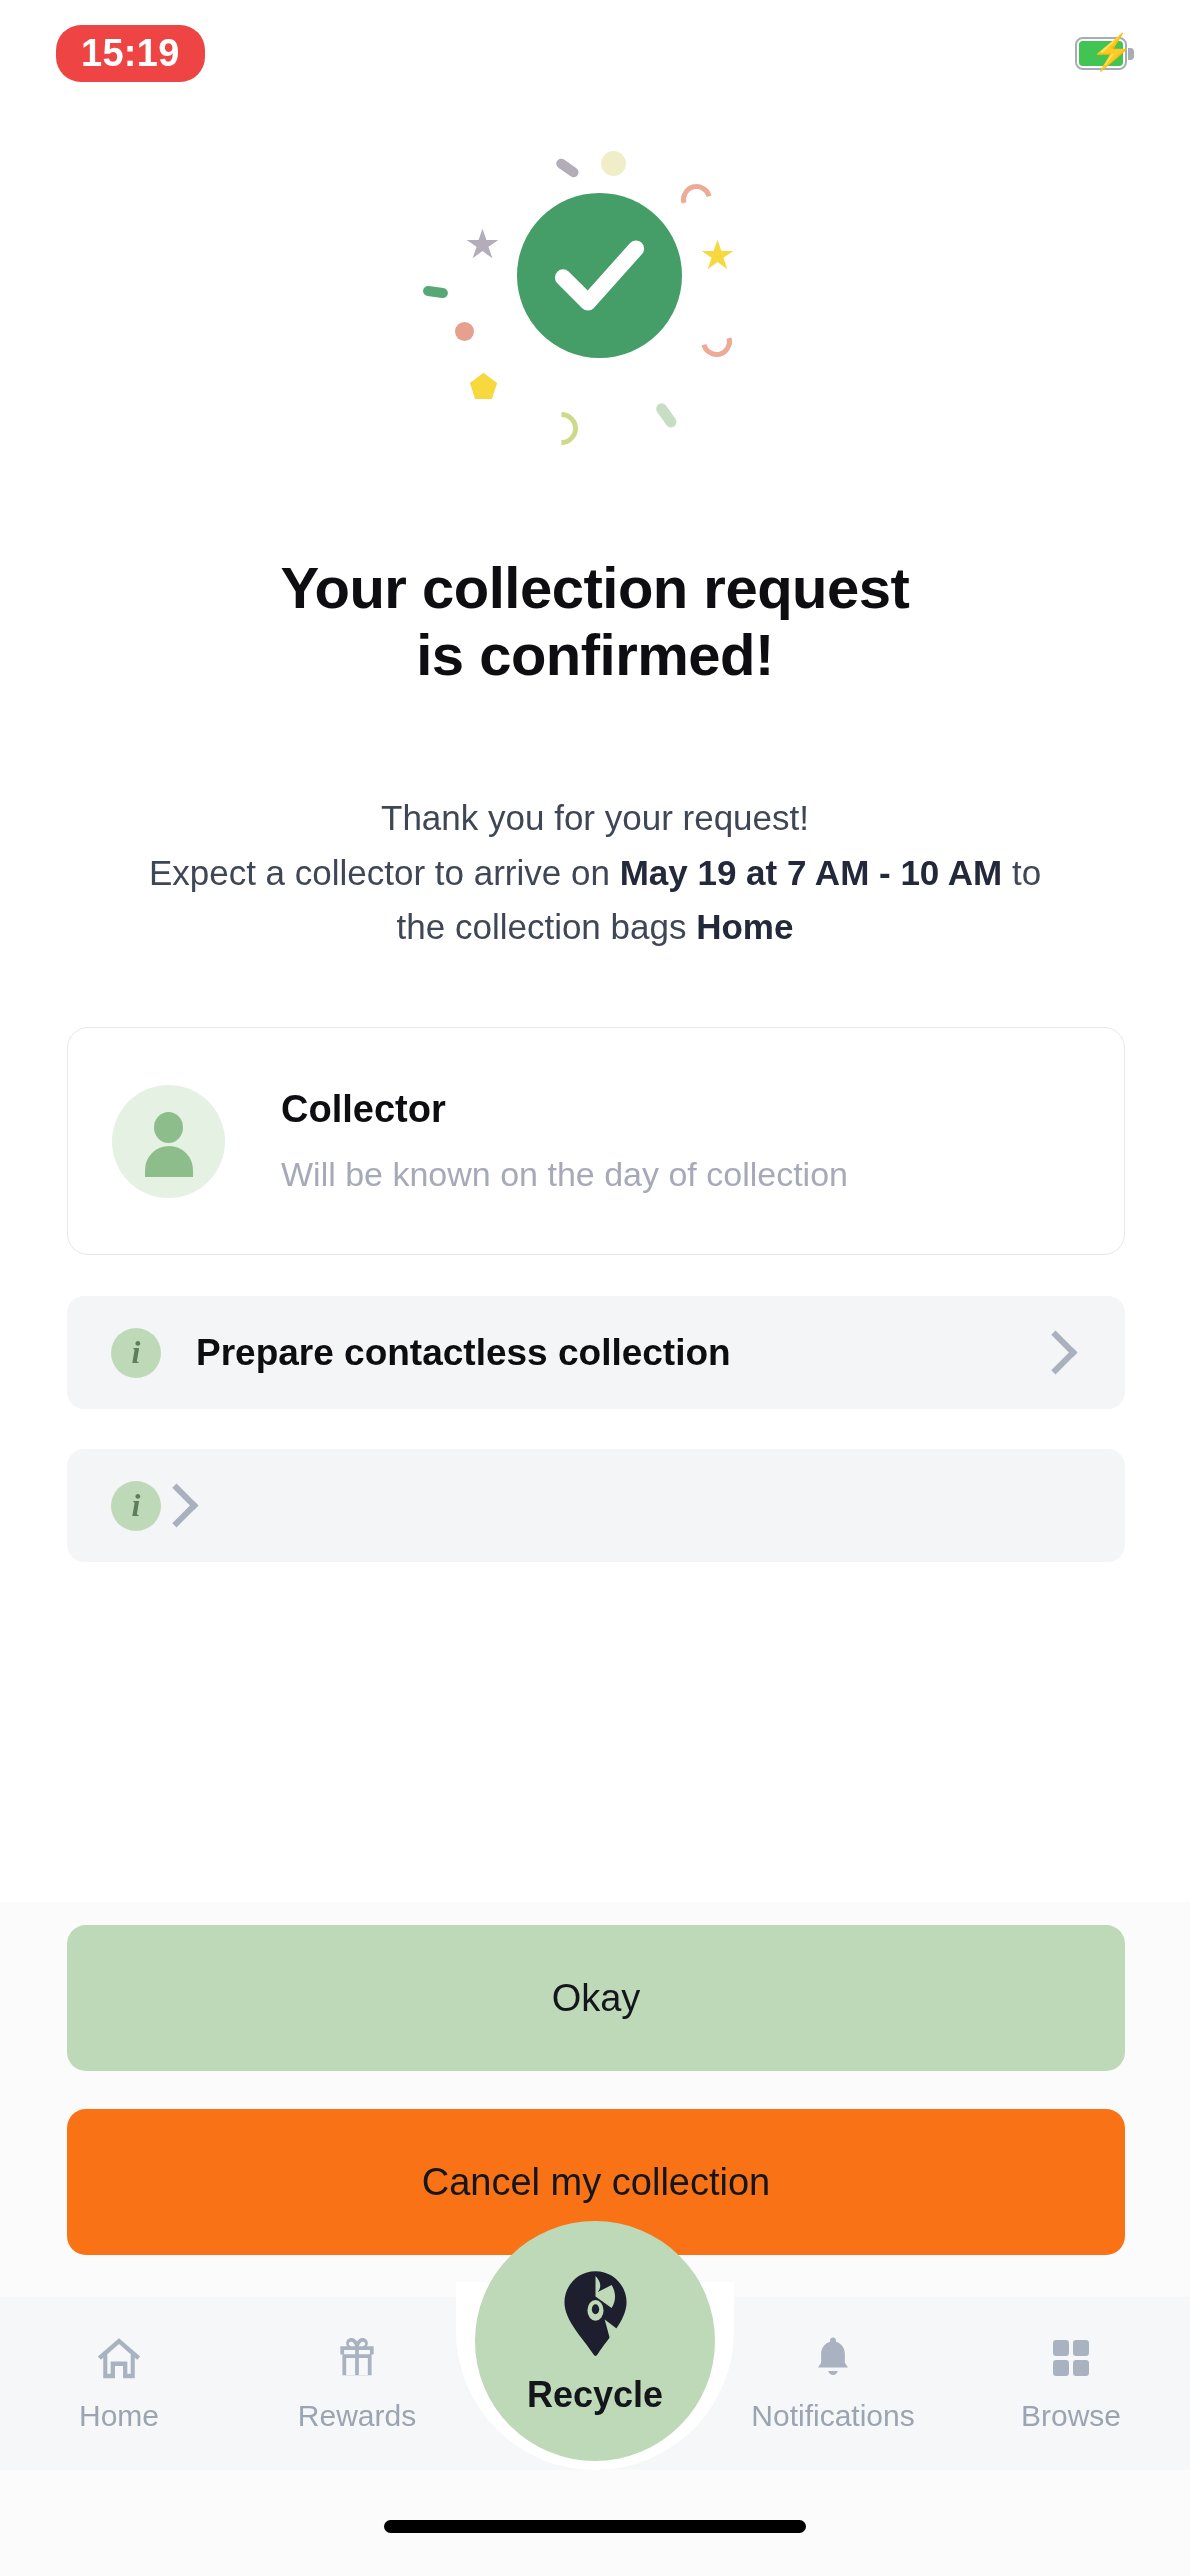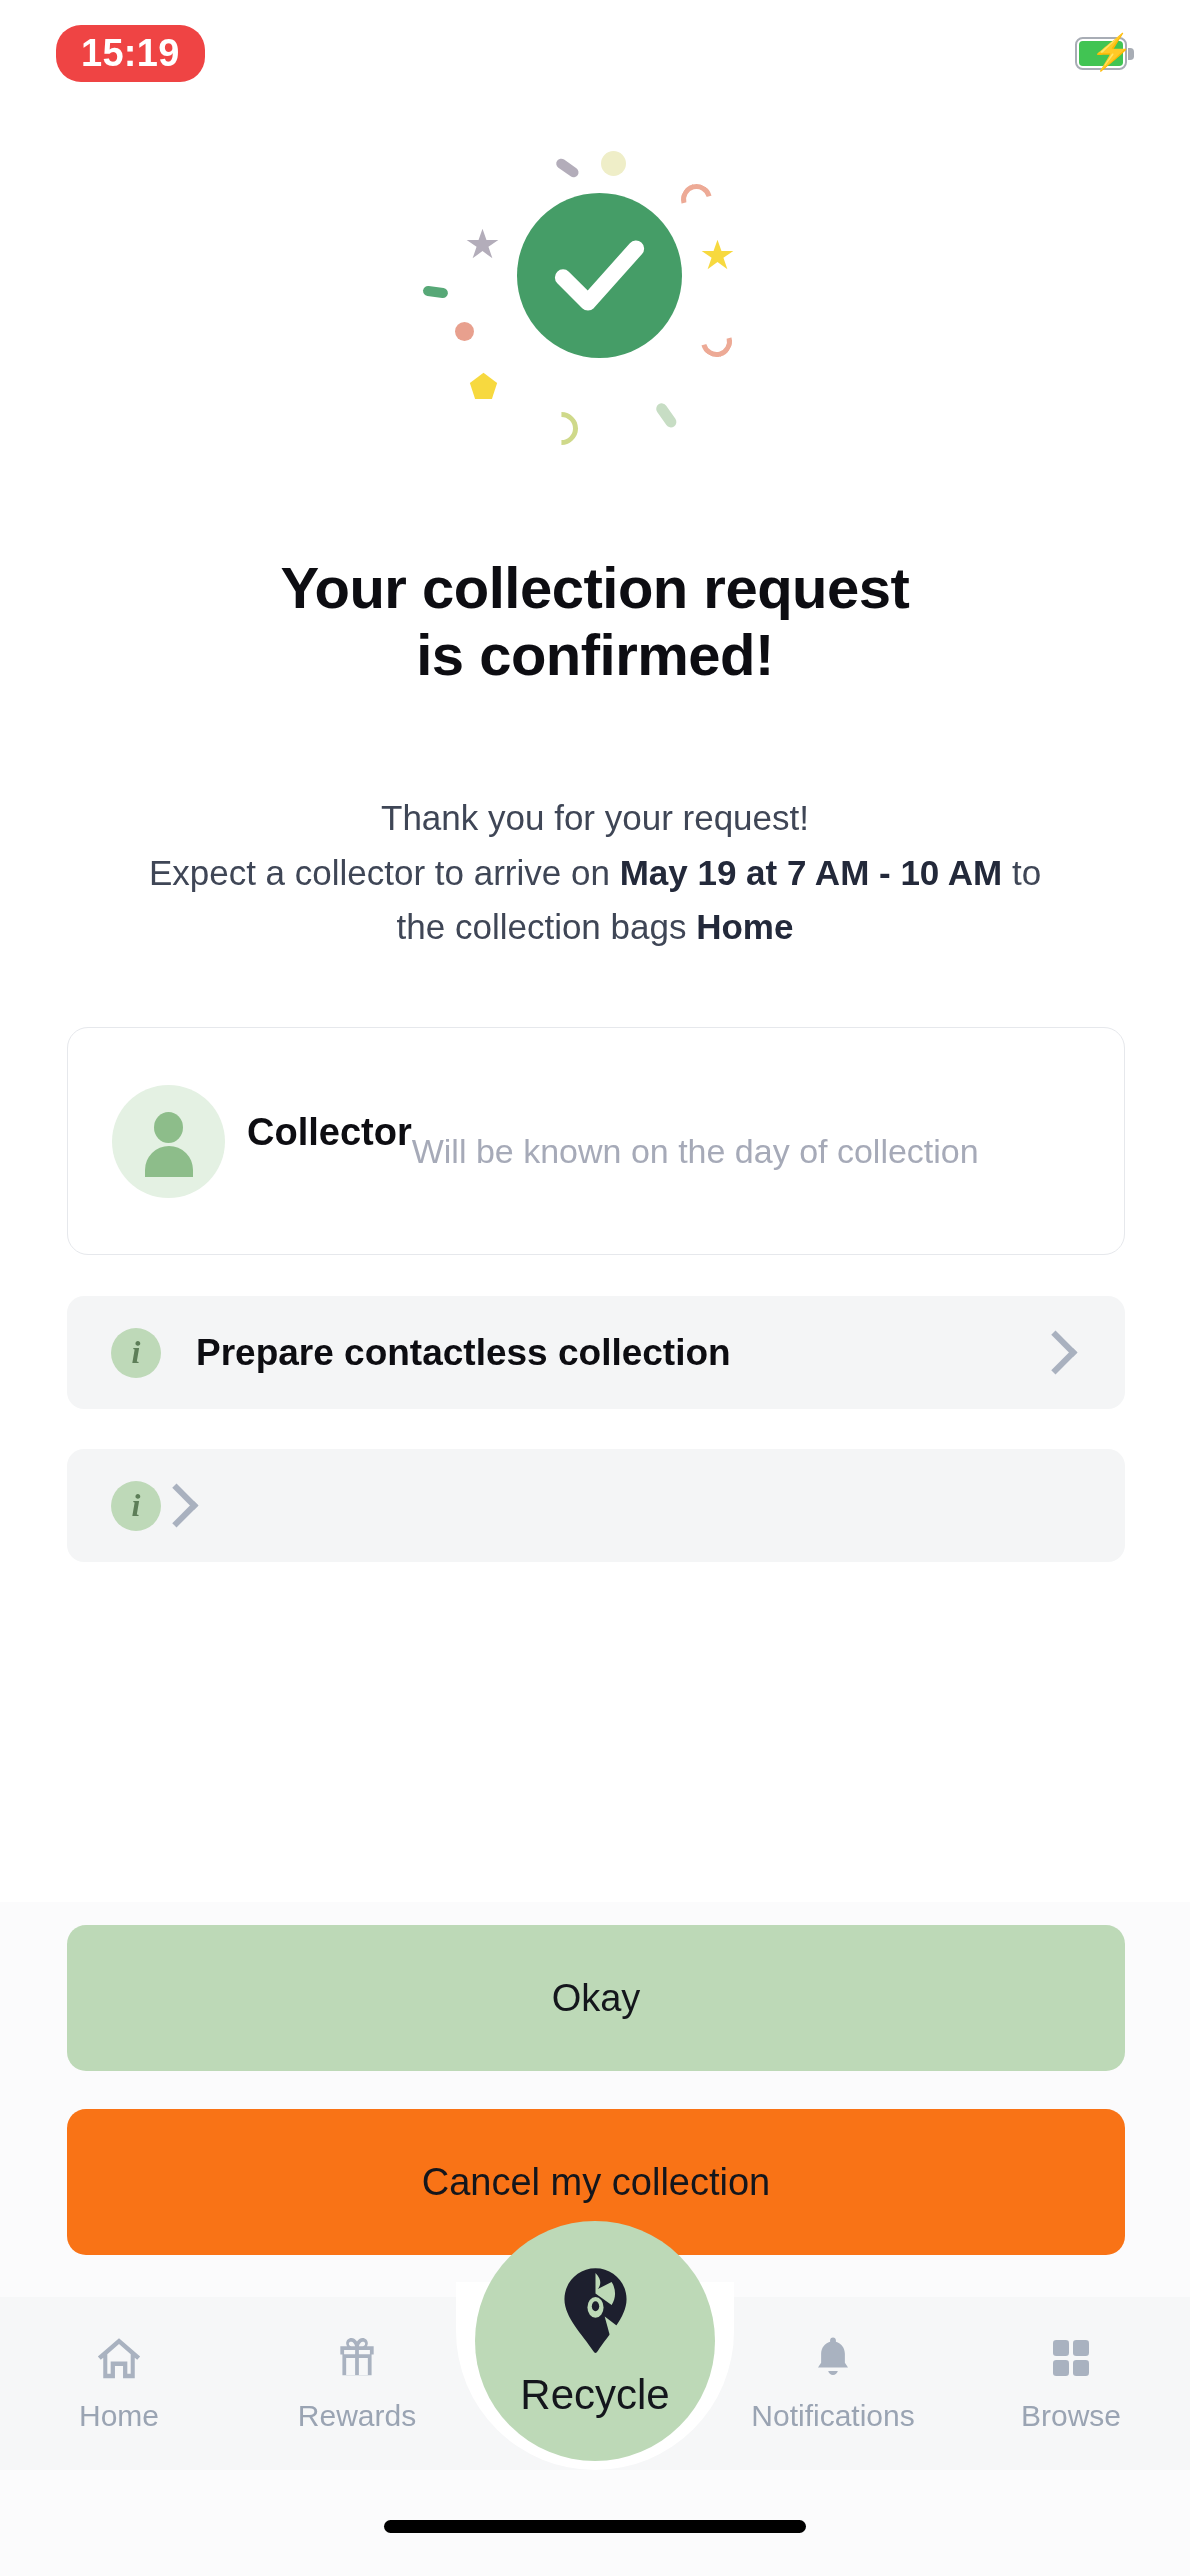--- a/index.html
+++ b/index.html
@@ -171,23 +171,23 @@
     background: #8dbd8a;
   }
   .avatar-body {
     position: absolute;
     left: 33px; top: 61px;
     width: 48px; height: 31px;
     border-radius: 25px 25px 0 0;
     background: #8dbd8a;
   }
   .collector-text {
-    margin-left: 22px;
-    display: flex;
-    flex-direction: row;
+    margin-left: 56px;
+    display: flex;
+    flex-direction: column;
     justify-content: center;
   }
   .collector-title {
     font-size: 38px;
     font-weight: 700;
     color: #0d0d12;
     line-height: 1.2;
   }
   .collector-sub {
     margin-top: 21px;
@@ -321,22 +321,22 @@
     border-radius: 50%;
     background: #bdd9b7;
     display: flex;
     flex-direction: column;
     align-items: center;
     justify-content: center;
     cursor: pointer;
   }
   .fab-label {
     margin-top: 11.5px;
-    font-size: 42px;
-    font-weight: 400;
+    font-size: 36px;
+    font-weight: 700;
     color: #14161c;
     line-height: 1;
   }
   .home-indicator {
     position: absolute;
     left: 384px; top: 2520px;
     width: 422px; height: 13.4px;
     border-radius: 6.7px;
     background: #000000;
   }

